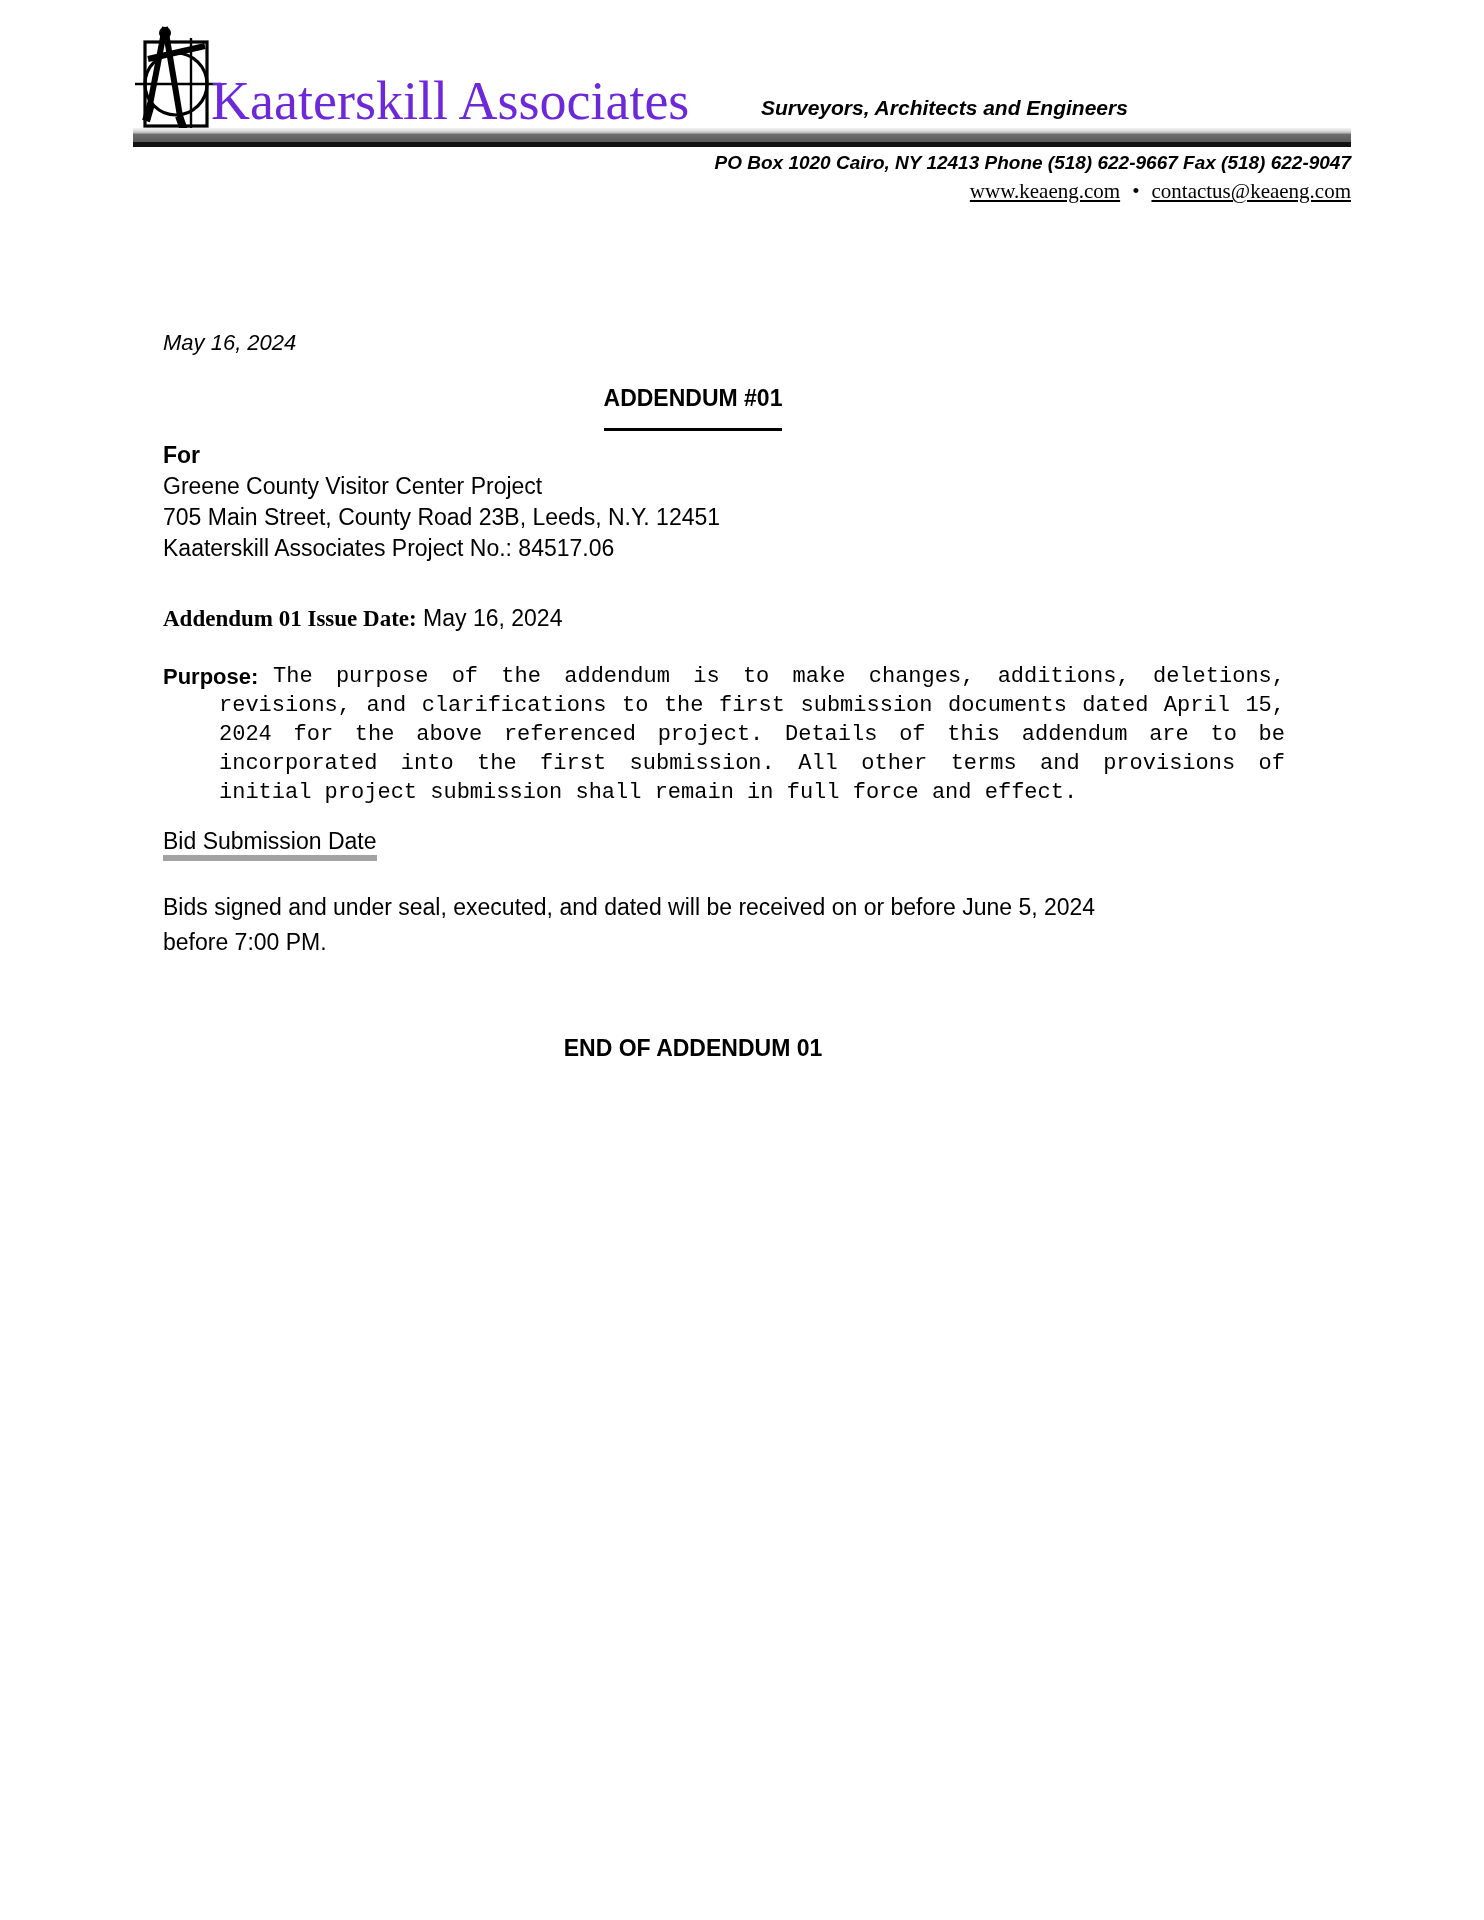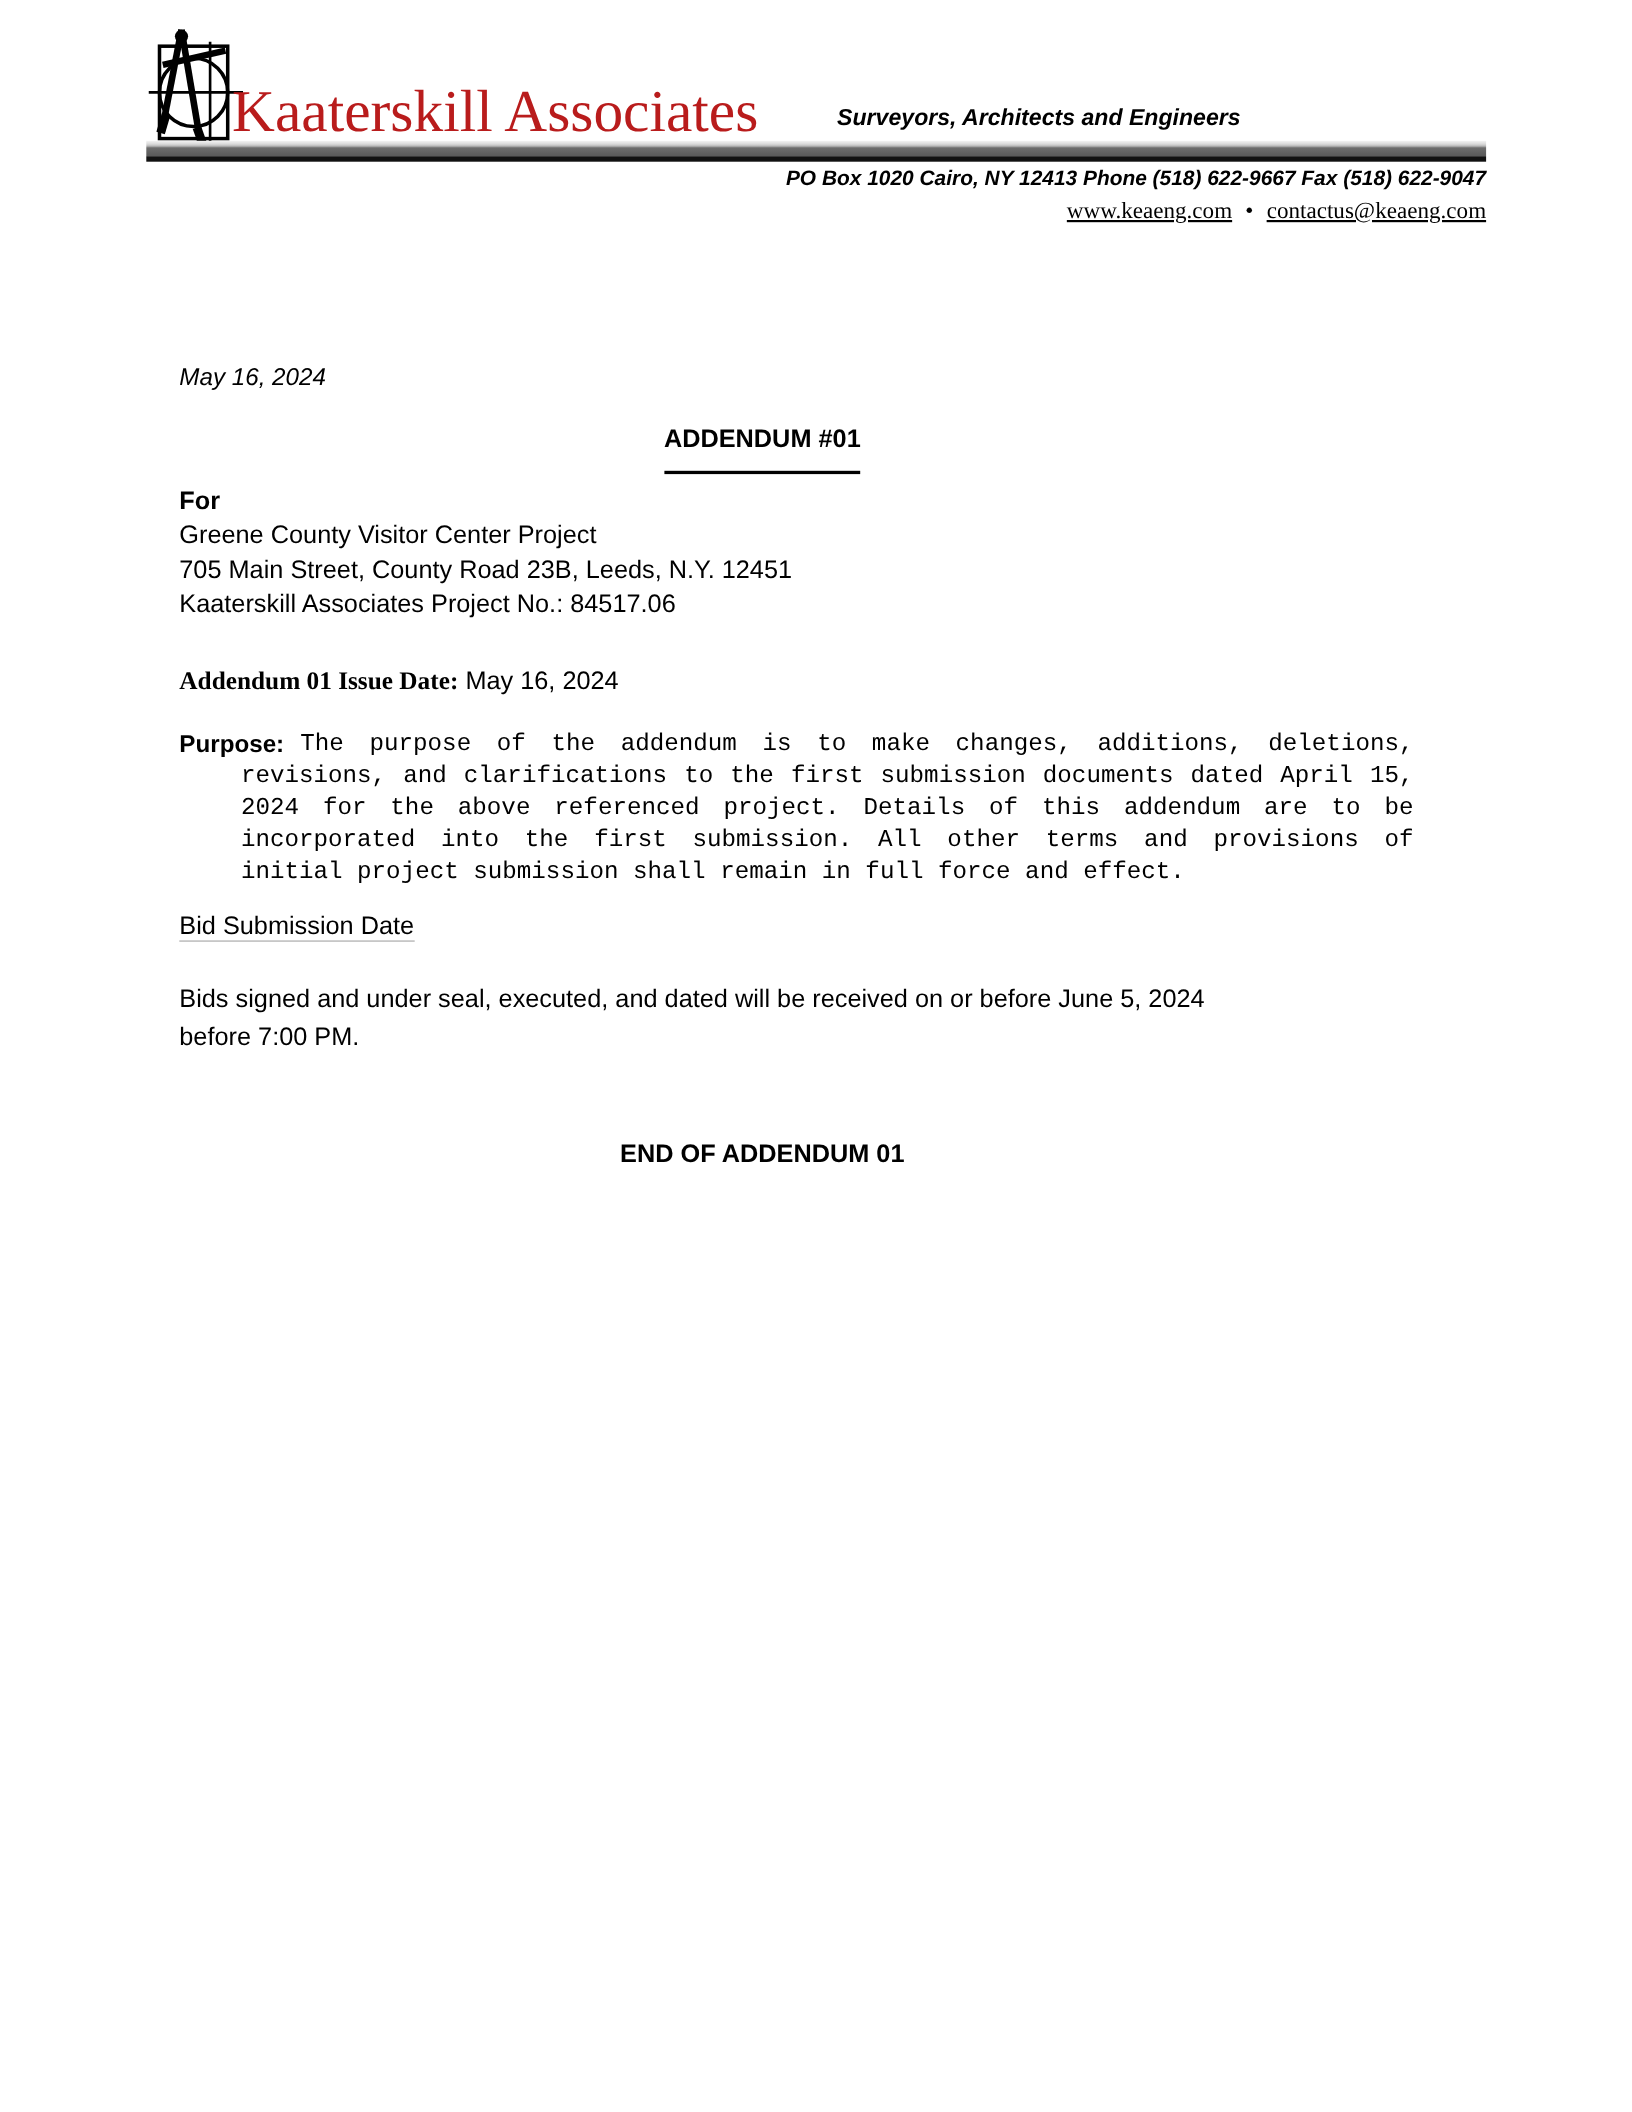--- a/index.html
+++ b/index.html
@@ -47,21 +47,21 @@
 
   .firm-name {
     position: absolute;
     left: 78px;
     top: 52px;
     font-family: "Liberation Serif", serif;
     font-size: 54px;
     line-height: 54px;
     letter-spacing: 0px;
     white-space: nowrap;
-    color: #b91c1c;
+    color: #6d28d9;
   }
 
   .tagline {
     position: absolute;
     left: 628px;
     top: 74px;
     font-family: "Liberation Sans", sans-serif;
     font-style: italic;
     font-weight: bold;
     font-size: 21px;
@@ -193,21 +193,21 @@
     font-family: Liberation Mono, monospace;
   }
 
   .bid-heading {
     position: absolute;
     left: 0;
     top: 828px;
     font-size: 23px;
   }
   .bid-heading span {
-    border-bottom: 1px solid #a3a3a3;
+    border-bottom: 6px solid #a3a3a3;
     padding-bottom: 1px;
   }
 
   .bid-text {
     position: absolute;
     left: 0;
     top: 890px;
     width: 1050px;
     font-size: 23px;
     line-height: 35px;

